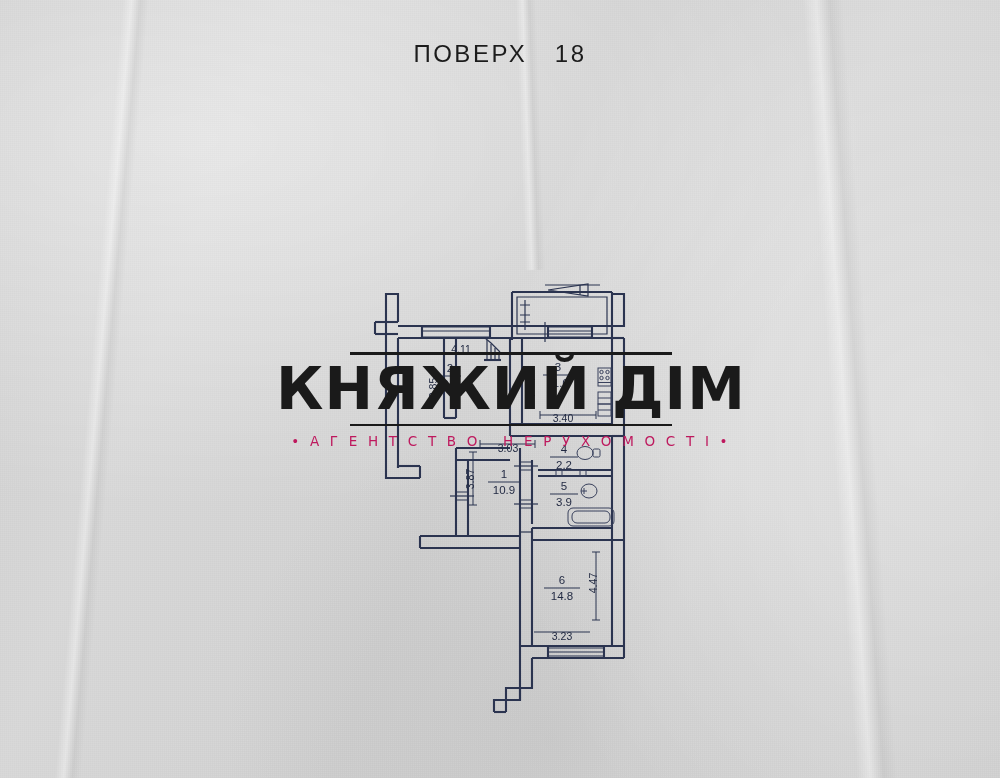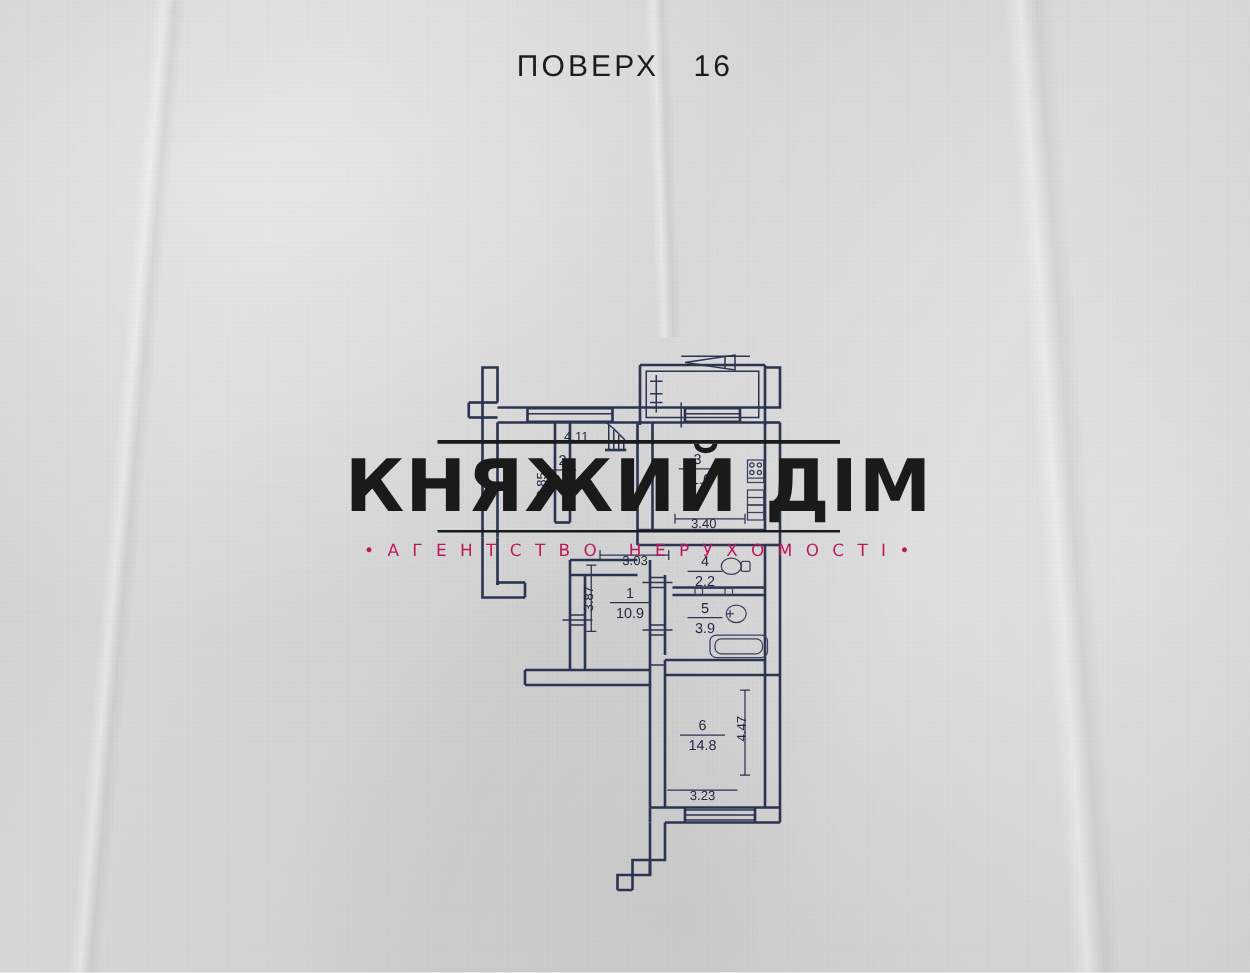--- a/index.html
+++ b/index.html
@@ -102,21 +102,21 @@
 <div id="page">
 
   <div class="paper-sheen"></div>
 
   <div class="paper-crease" style="left:88px; top:-40px; width:26px; height:880px; transform:rotate(5deg);"></div>
   <div class="paper-crease" style="left:830px; top:-60px; width:40px; height:900px; transform:rotate(-4deg);"></div>
   <div class="paper-crease" style="left:520px; top:-30px; width:20px; height:300px; transform:rotate(-2deg);"></div>
 
   <div class="grain"></div>
 
-  <div id="title">ПОВЕРХ   16</div>
+  <div id="title">ПОВЕРХ   18</div>
 
   <svg id="plan-svg" width="1000" height="778" viewBox="0 0 1000 778">
     <defs>
       <style>
         .w  { fill:none; stroke:#2b3450; stroke-width:2.1; }
         .wt { fill:none; stroke:#2b3450; stroke-width:1.2; }
         .wf { fill:none; stroke:#39415c; stroke-width:1.0; }
         .dimline { fill:none; stroke:#2b3450; stroke-width:1.0; }
         .txt { fill:#222a42; font-family:"Liberation Sans", sans-serif; font-size:10.5px; text-anchor:middle; }
         .lbl { fill:#1f2740; font-family:"Liberation Sans", sans-serif; font-size:11.5px; text-anchor:middle; }

